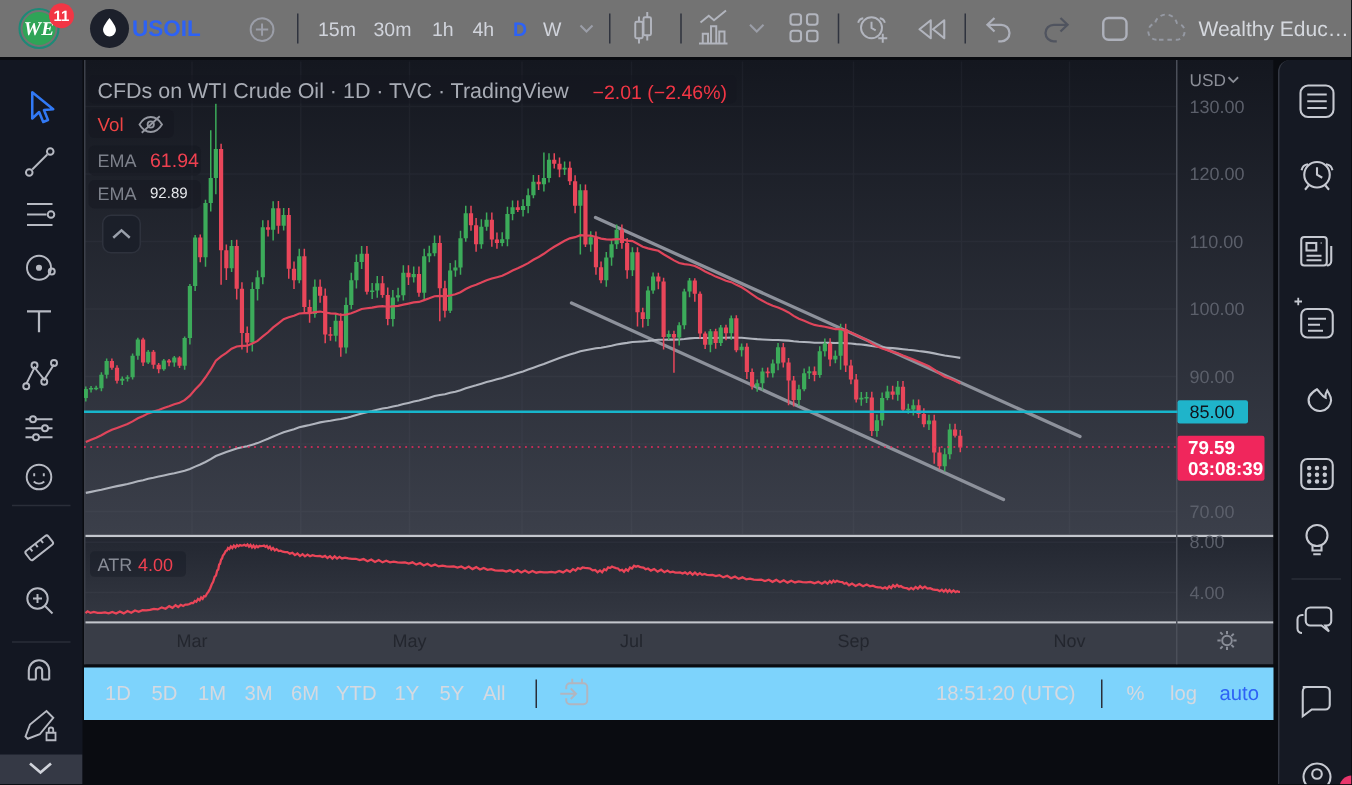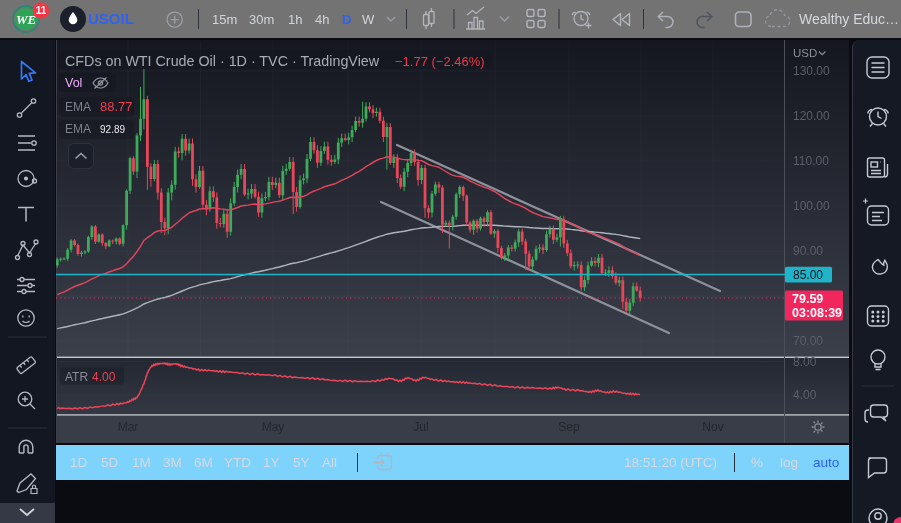--- a/index.html
+++ b/index.html
@@ -172,33 +172,33 @@
         <text x="792" y="302.6" font-family="Liberation Sans, sans-serif" font-size="12.5" font-weight="bold" fill="#fff">79.59</text>
         <text x="792" y="316.6" font-family="Liberation Sans, sans-serif" font-size="12.5" font-weight="bold" fill="#fff">03:08:39</text>
         <rect x="60" y="367.5" width="64" height="17" rx="3" fill="rgba(19,23,33,0.38)"></rect>
         <text x="65" y="380.5" font-family="Liberation Sans, sans-serif" font-size="12" fill="#888c96">ATR</text>
         <text x="92" y="380.5" font-family="Liberation Sans, sans-serif" font-size="12" fill="#ef4050">4.00</text>
       </g>
     </svg>
 
 <div style="position:absolute;left:59px;top:50px;height:19px;background:rgba(20,23,32,0.45);border-radius:4px;padding:0 6px;display:flex;align-items:flex-end;white-space:nowrap">
   <span style="font-size:14.3px;color:#a8acb5">CFDs on WTI Crude Oil · 1D · TVC · TradingView&nbsp;&nbsp;</span>
-  <span style="font-size:13px;color:#f23645;margin-left:8px">−1.77 (−2.46%)</span>
+  <span style="font-size:13px;color:#f23645;margin-left:8px">−2.01 (−2.46%)</span>
 </div>
 <div style="position:absolute;left:59px;top:73px;height:19px;background:rgba(20,23,32,0.45);border-radius:4px;padding:0 6px;display:flex;align-items:center">
-  <span style="font-size:12.5px;color:#f0abfc">Vol</span>
+  <span style="font-size:12.5px;color:#ef4444">Vol</span>
   <svg width="19" height="16" style="margin-left:9px" fill="none">
     <path d="M2 8c2-3.4 4.6-5 7.5-5S15 4.6 17 8c-2 3.4-4.6 5-7.5 5S4 11.4 2 8z" stroke="#9598a1" stroke-width="1.2"></path>
     <circle cx="9.5" cy="8" r="2.1" stroke="#9598a1" stroke-width="1.2"></circle>
     <path d="M3.5 13.5L15.5 2.5" stroke="#9598a1" stroke-width="1.2"></path>
   </svg>
 </div>
 <div style="position:absolute;left:59px;top:97px;width:75px;height:19.5px;background:rgba(20,23,32,0.45);border-radius:4px;padding:0 6px;display:flex;align-items:center">
   <span style="font-size:12px;color:#7d818b">EMA</span>
-  <span style="font-size:13px;color:#ef4050;margin-left:9px">88.77</span>
+  <span style="font-size:13px;color:#ef4050;margin-left:9px">61.94</span>
 </div>
 <div style="position:absolute;left:59px;top:119.5px;width:75px;height:19.5px;background:rgba(20,23,32,0.45);border-radius:4px;padding:0 6px;display:flex;align-items:center">
   <span style="font-size:12px;color:#7d818b">EMA</span>
   <span style="font-size:10px;color:#e6e8ec;margin-left:9px">92.89</span>
 </div>
 <div style="position:absolute;left:68px;top:143px;width:26px;height:26px;background:#1b1f29;border:1px solid #2e323d;border-radius:6px"></div>
 <svg width="14" height="8" style="position:absolute;left:74px;top:152px" fill="none">
   <path d="M1.5 6.5L7 1.5l5.5 5" stroke="#9aa0ab" stroke-width="1.6"></path>
 </svg>
 

